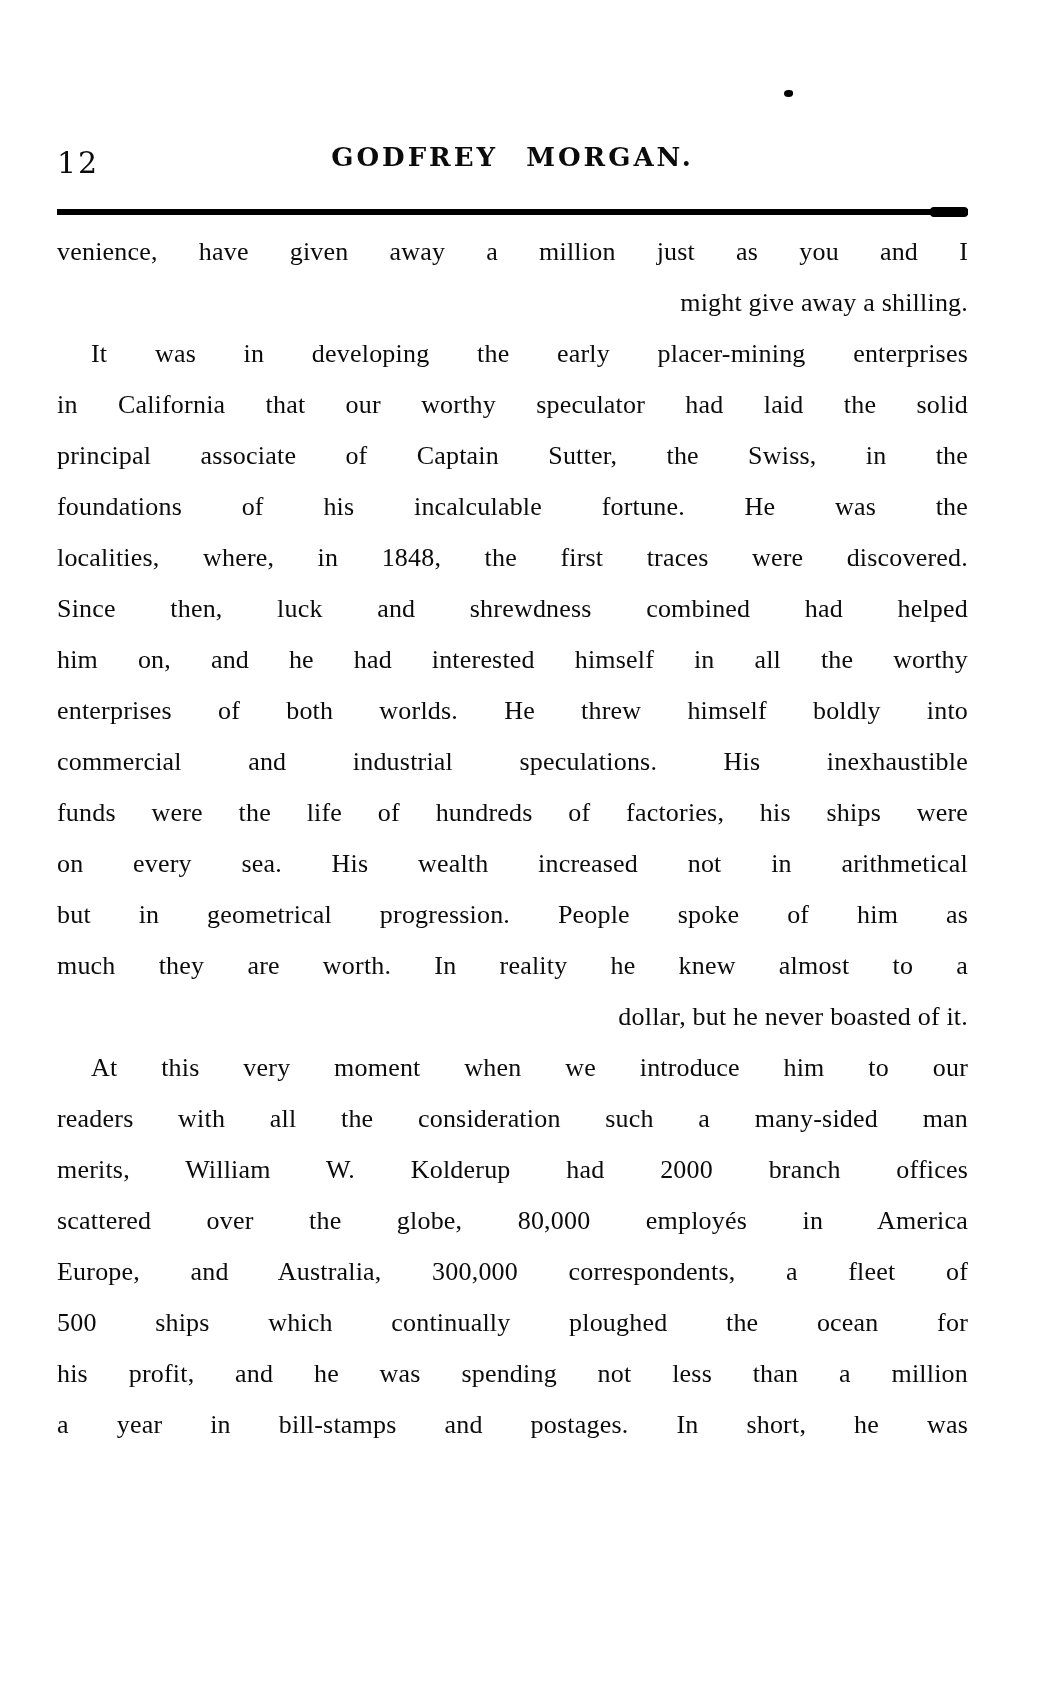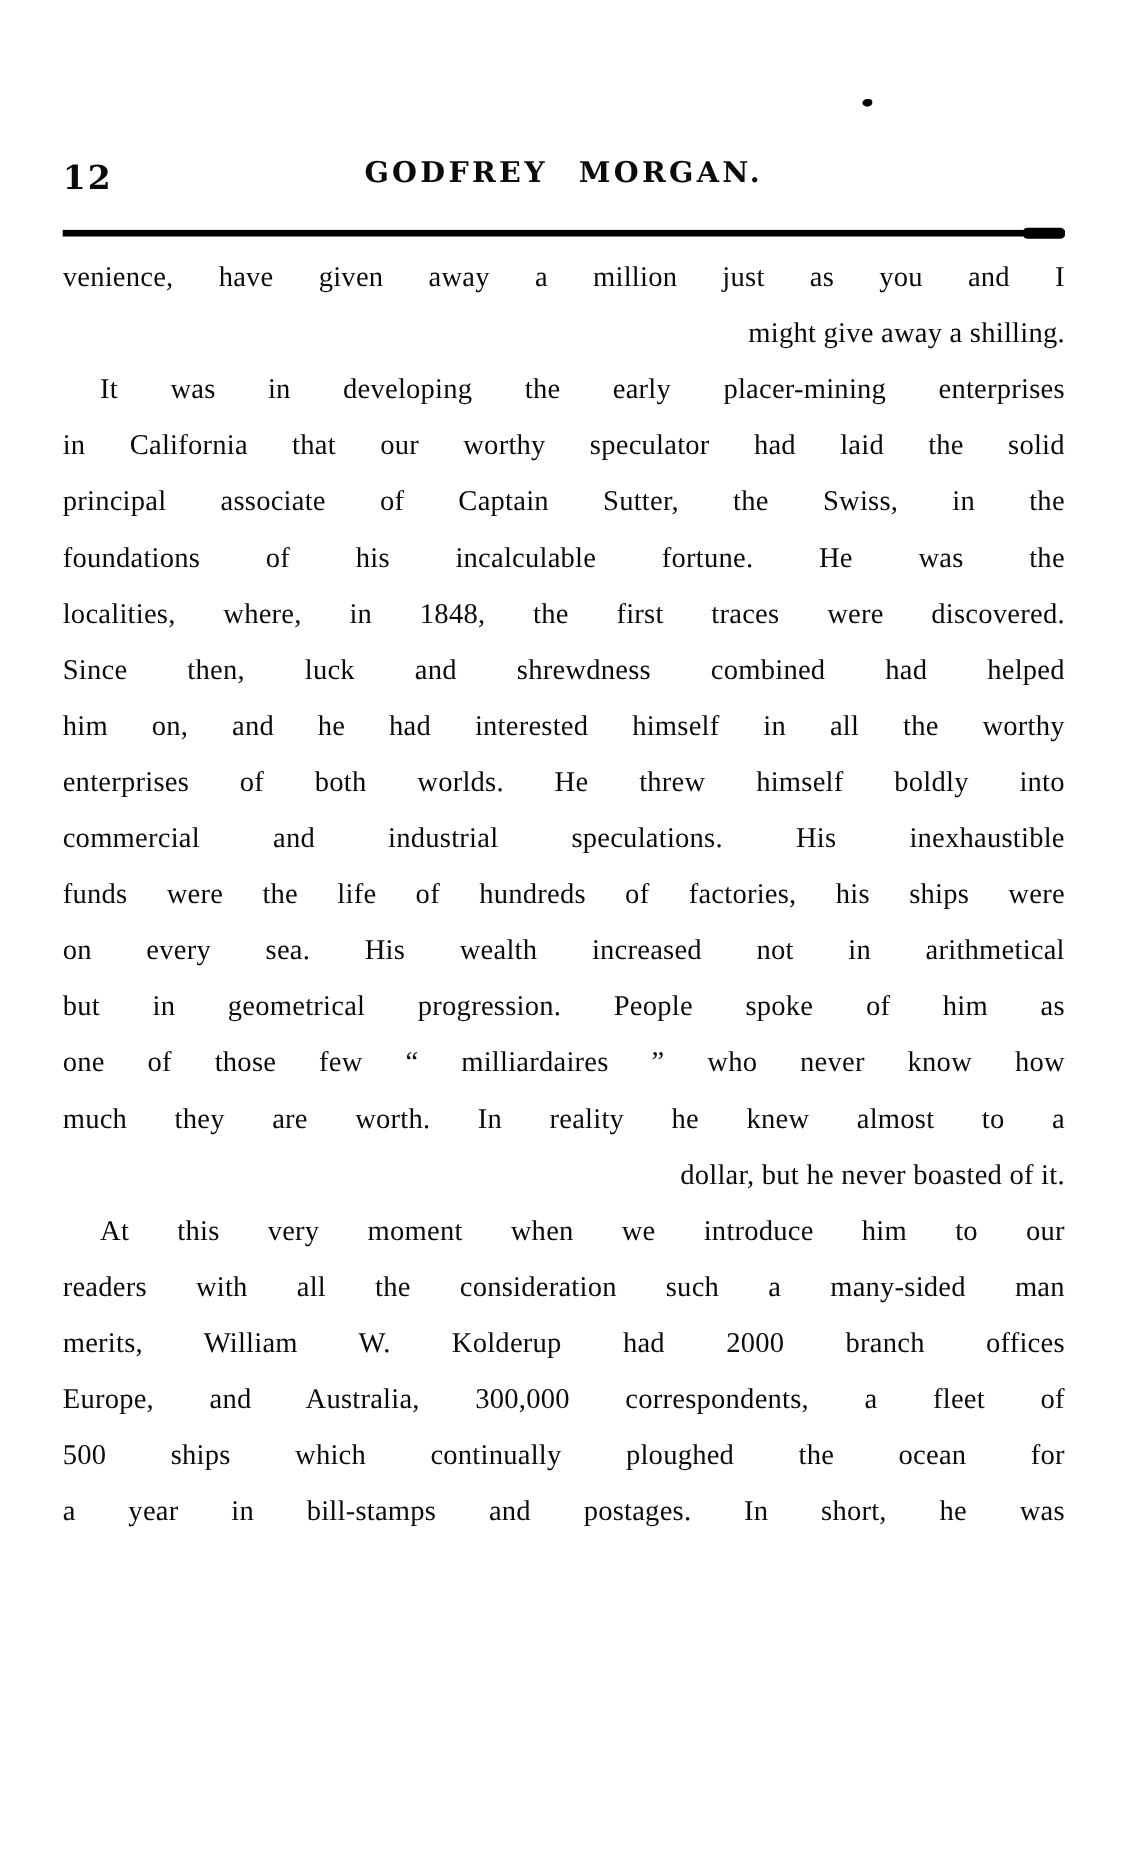--- a/index.html
+++ b/index.html
@@ -31,21 +31,21 @@
     top: 142px;
     width: 911px;
     height: 42px;
     font-family: "DejaVu Serif", serif;
   }
   .page-number {
     position: absolute;
     left: 0;
     top: 3px;
     font-size: 30px;
-    font-weight: bold;
+    font-weight: normal;
     letter-spacing: 2px;
   }
   .running-head {
     display: block;
     width: 100%;
     text-align: center;
     font-size: 26px;
     font-weight: bold;
     letter-spacing: 3px;
     word-spacing: 16px;
@@ -108,24 +108,25 @@
       <div class="line just">principal associate of Captain Sutter, the Swiss, in the</div>
       <div class="line just">foundations of his incalculable fortune. He was the</div>
       <div class="line just">localities, where, in 1848, the first traces were discovered.</div>
       <div class="line just">Since then, luck and shrewdness combined had helped</div>
       <div class="line just">him on, and he had interested himself in all the worthy</div>
       <div class="line just">enterprises of both worlds. He threw himself boldly into</div>
       <div class="line just">commercial and industrial speculations. His inexhaustible</div>
       <div class="line just">funds were the life of hundreds of factories, his ships were</div>
       <div class="line just">on every sea. His wealth increased not in arithmetical</div>
       <div class="line just">but in geometrical progression. People spoke of him as</div>
-      <div class="line just">one of those few “ milliardaires ” who never know how</div>
       <div class="line just">much they are worth. In reality he knew almost to a</div>
       <div class="line">dollar, but he never boasted of it.</div>
       <div class="line indent just">At this very moment when we introduce him to our</div>
       <div class="line just">readers with all the consideration such a many-sided man</div>
       <div class="line just">merits, William W. Kolderup had 2000 branch offices</div>
+      <div class="line just">scattered over the globe, 80,000 employés in America</div>
       <div class="line just">Europe, and Australia, 300,000 correspondents, a fleet of</div>
       <div class="line just">500 ships which continually ploughed the ocean for</div>
+      <div class="line just">his profit, and he was spending not less than a million</div>
       <div class="line just">a year in bill-stamps and postages. In short, he was</div>
     </div>
 
 </div>
 
 </body></html>

